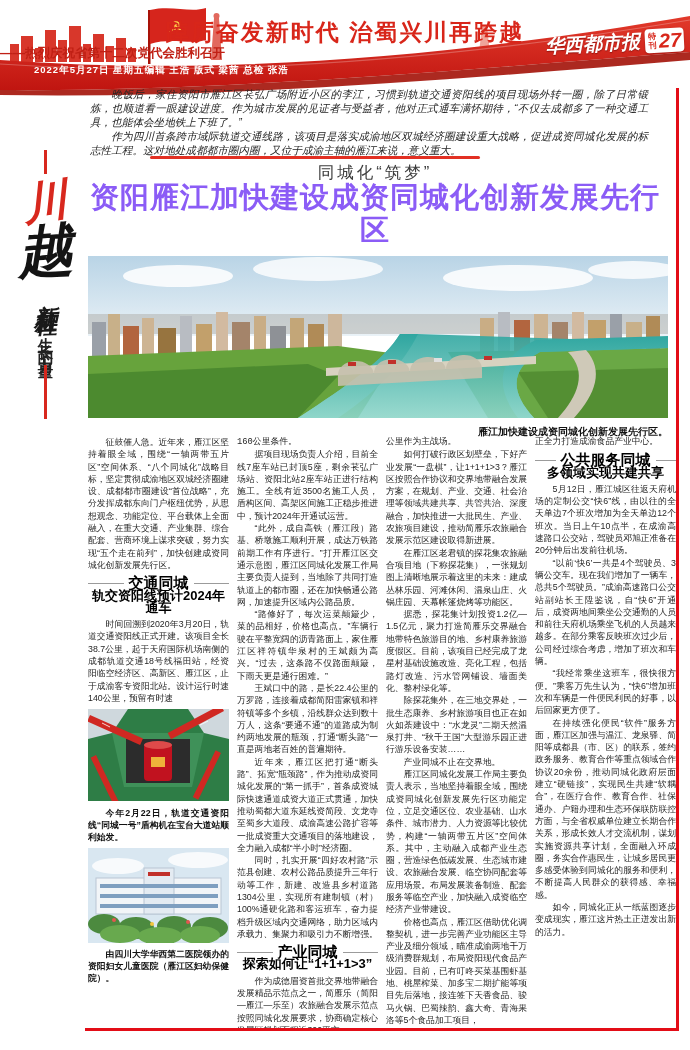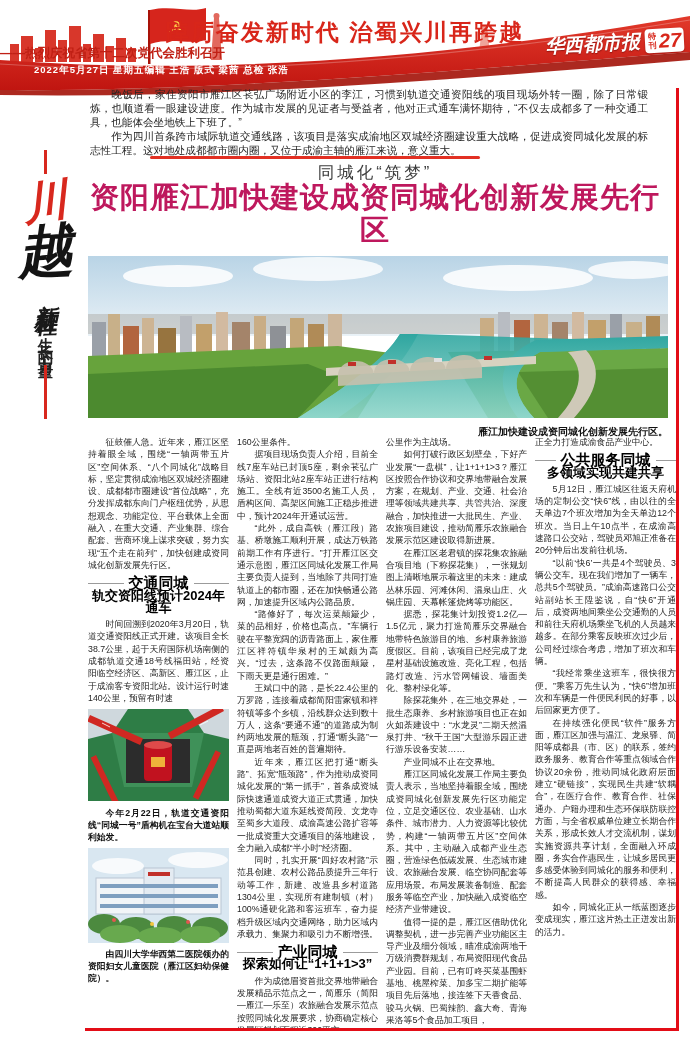--- a/index.html
+++ b/index.html
@@ -15,49 +15,49 @@
           font-size:9.5px;font-weight:700;color:#fff;letter-spacing:1px;}
   .brand{position:absolute;right:6px;top:30px;display:flex;align-items:center;gap:5px;transform:rotate(-3deg);}
   .brand-name{font-family:"DejaVu Serif","Liberation Serif",serif;font-style:italic;font-weight:700;
           font-size:19px;color:#fff;text-shadow:0 1px 1px rgba(90,0,0,.5);}
   .badge{background:#fff;border-radius:4px;padding:2px 3px;display:flex;align-items:center;gap:2px;
           box-shadow:0 1px 2px rgba(100,0,0,.4);}
   .badge-label{font-size:8px;font-weight:700;color:#d8261a;width:9px;line-height:9px;text-align:center;}
   .badge-num{font-size:20px;font-weight:900;font-style:italic;color:#d8261a;line-height:20px;}
   
   .lede{position:absolute;left:90px;top:87px;width:558px;}
-  .lede p{margin:0;font-size:10.6px;line-height:14px;text-align:justify;text-indent:2em;color:#242424;}
+  .lede p{margin:0;font-size:10.6px;line-height:14px;text-align:justify;text-indent:2em;color:#242424;font-style:italic;}
   .lede-underline{position:absolute;left:150px;top:156px;width:330px;height:3px;
           background:#e23023;border-radius:2px;}
   
   .kicker{position:absolute;left:85px;top:162px;width:580px;text-align:center;
           font-size:16.5px;color:#3c3c3c;letter-spacing:3px;}
   .main-title{position:absolute;left:80px;top:181px;width:590px;margin:0;text-align:center;
-          font-size:29px;line-height:1.15;font-weight:900;color:#be185d;letter-spacing:1px;}
+          font-size:29px;line-height:1.15;font-weight:900;color:#8b5cf6;letter-spacing:1px;}
   
   .side{position:absolute;left:6px;top:150px;width:78px;display:flex;flex-direction:column;
           align-items:center;}
   .tick{width:3px;background:#d8281e;}
   .cal-red{font-family:"DejaVu Serif","Liberation Serif",serif;font-style:italic;font-weight:700;
           font-size:44px;line-height:1;color:#d8281e;transform:rotate(-8deg);margin-top:6px;}
   .cal-black{font-family:"DejaVu Serif","Liberation Serif",serif;font-style:italic;font-weight:700;
           font-size:56px;line-height:1;color:#141414;transform:rotate(-5deg);margin-top:-2px;}
   .cal-script{writing-mode:vertical-rl;font-family:"DejaVu Serif","Liberation Serif",serif;
           font-style:italic;font-weight:700;font-size:23px;letter-spacing:6px;color:#1a1a1a;
           transform:rotate(-2deg);margin-top:8px;}
   .side-dot{color:#d8281e;font-size:14px;font-weight:900;margin:2px 0;}
   .tagline{writing-mode:vertical-rl;font-size:15.5px;font-weight:700;letter-spacing:7px;color:#222;}
   
   .hero{position:absolute;left:88px;top:256px;width:580px;margin:0;}
   .hero figcaption{margin-top:3px;text-align:right;font-size:10px;font-weight:700;color:#111;}
   
   .cols{position:absolute;left:88px;top:436px;width:588px;height:592px;display:flex;gap:8px;}
   .col{width:141px;overflow:hidden;font-size:8.8px;line-height:12.3px;color:#262626;}
   .para{margin:0;text-indent:2em;text-align:justify;}
-  .cont{text-indent:0;}
+  .cont{text-indent:0;font-family:Liberation Mono, monospace;}
   .sec{margin:6px 0 4px;}
   .sec-title{display:flex;align-items:center;gap:5px;font-size:15px;font-weight:800;color:#000;}
   .sec-title::before,.sec-title::after{content:"";flex:1;height:1px;background:#9b9b9b;}
   .sec-title span{white-space:nowrap;}
   .sec-sub{margin-top:0;text-align:center;font-size:13px;font-weight:800;color:#000;}
   .ph{margin:5px 0 2px;width:141px;}
   .cap{margin:1px 0 4px;font-size:8.8px;line-height:12px;font-weight:700;text-indent:2em;text-align:justify;color:#111;}
   
   .rule-right{position:absolute;left:676px;top:88px;width:3px;height:943px;background:#e30d17;}
   .rule-bottom{position:absolute;left:85px;top:1028px;width:594px;height:3px;background:#e30d17;}
@@ -298,21 +298,21 @@
 
     <div class="col">
       <p class="para cont">公里作为主战场。</p>
       <div>
           <p class="para">如何打破行政区划壁垒，下好产业发展“一盘棋”，让1+1+1&gt;3？雁江区按照合作协议和交界地带融合发展方案，在规划、产业、交通、社会治理等领域共建共享、共管共治、深度融合，加快推进一大批民生、产业、农旅项目建设，推动简雁乐农旅融合发展示范区建设取得新进展。</p>
           <p class="para">在雁江区老君镇的探花集农旅融合项目地（下称探花集），一张规划图上清晰地展示着这里的未来：建成丛林乐园、河滩休闲、温泉山庄、火锅庄园、天幕帐篷烧烤等功能区。</p>
           <p class="para">据悉，探花集计划投资1.2亿—1.5亿元，聚力打造简雁乐交界融合地带特色旅游目的地、乡村康养旅游度假区。目前，该项目已经完成了龙星村基础设施改造、亮化工程，包括路灯改造、污水管网铺设、墙面美化、整村绿化等。</p>
           <p class="para">除探花集外，在三地交界处，一批生态康养、乡村旅游项目也正在如火如荼建设中：“水龙灵”二期天然温泉打井、“秋千王国”大型游乐园正进行游乐设备安装……</p>
           <p class="para">产业同城不止在交界地。</p>
           <p class="para">雁江区同城化发展工作局主要负责人表示，当地坚持着眼全域，围绕成资同城化创新发展先行区功能定位，立足交通区位、农业基础、山水条件、城市潜力、人力资源等比较优势，构建“一轴两带五片区”空间体系。其中，主动融入成都产业生态圈，营造绿色低碳发展、生态城市建设、农旅融合发展、临空协同配套等应用场景。布局发展装备制造、配套服务等临空产业，加快融入成资临空经济产业带建设。</p>
-          <p class="para">值得一提的是，雁江区借助优化调整契机，进一步完善产业功能区主导产业及细分领域，瞄准成渝两地千万级消费群规划，布局资阳现代食品产业园。目前，已有叮咚买菜基围虾基地、桃屋榨菜、加多宝二期扩能等项目先后落地，接连签下天香食品、骏马火锅、巴蜀辣韵、鑫大奇、青海果洛等5个食品加工项目，</p>
+          <p class="para">价格也高点，雁江区借助优化调整契机，进一步完善产业功能区主导产业及细分领域，瞄准成渝两地千万级消费群规划，布局资阳现代食品产业园。目前，已有叮咚买菜基围虾基地、桃屋榨菜、加多宝二期扩能等项目先后落地，接连签下天香食品、骏马火锅、巴蜀辣韵、鑫大奇、青海果洛等5个食品加工项目，</p>
         </div>
     </div>
 
     <div class="col">
       <p class="para cont">正全力打造成渝食品产业中心。</p>
       <div class="sec">
         <div class="sec-title">
             <span>公共服务同城</span>
           </div>
         <div class="sec-sub">多领域实现共建共享</div>

